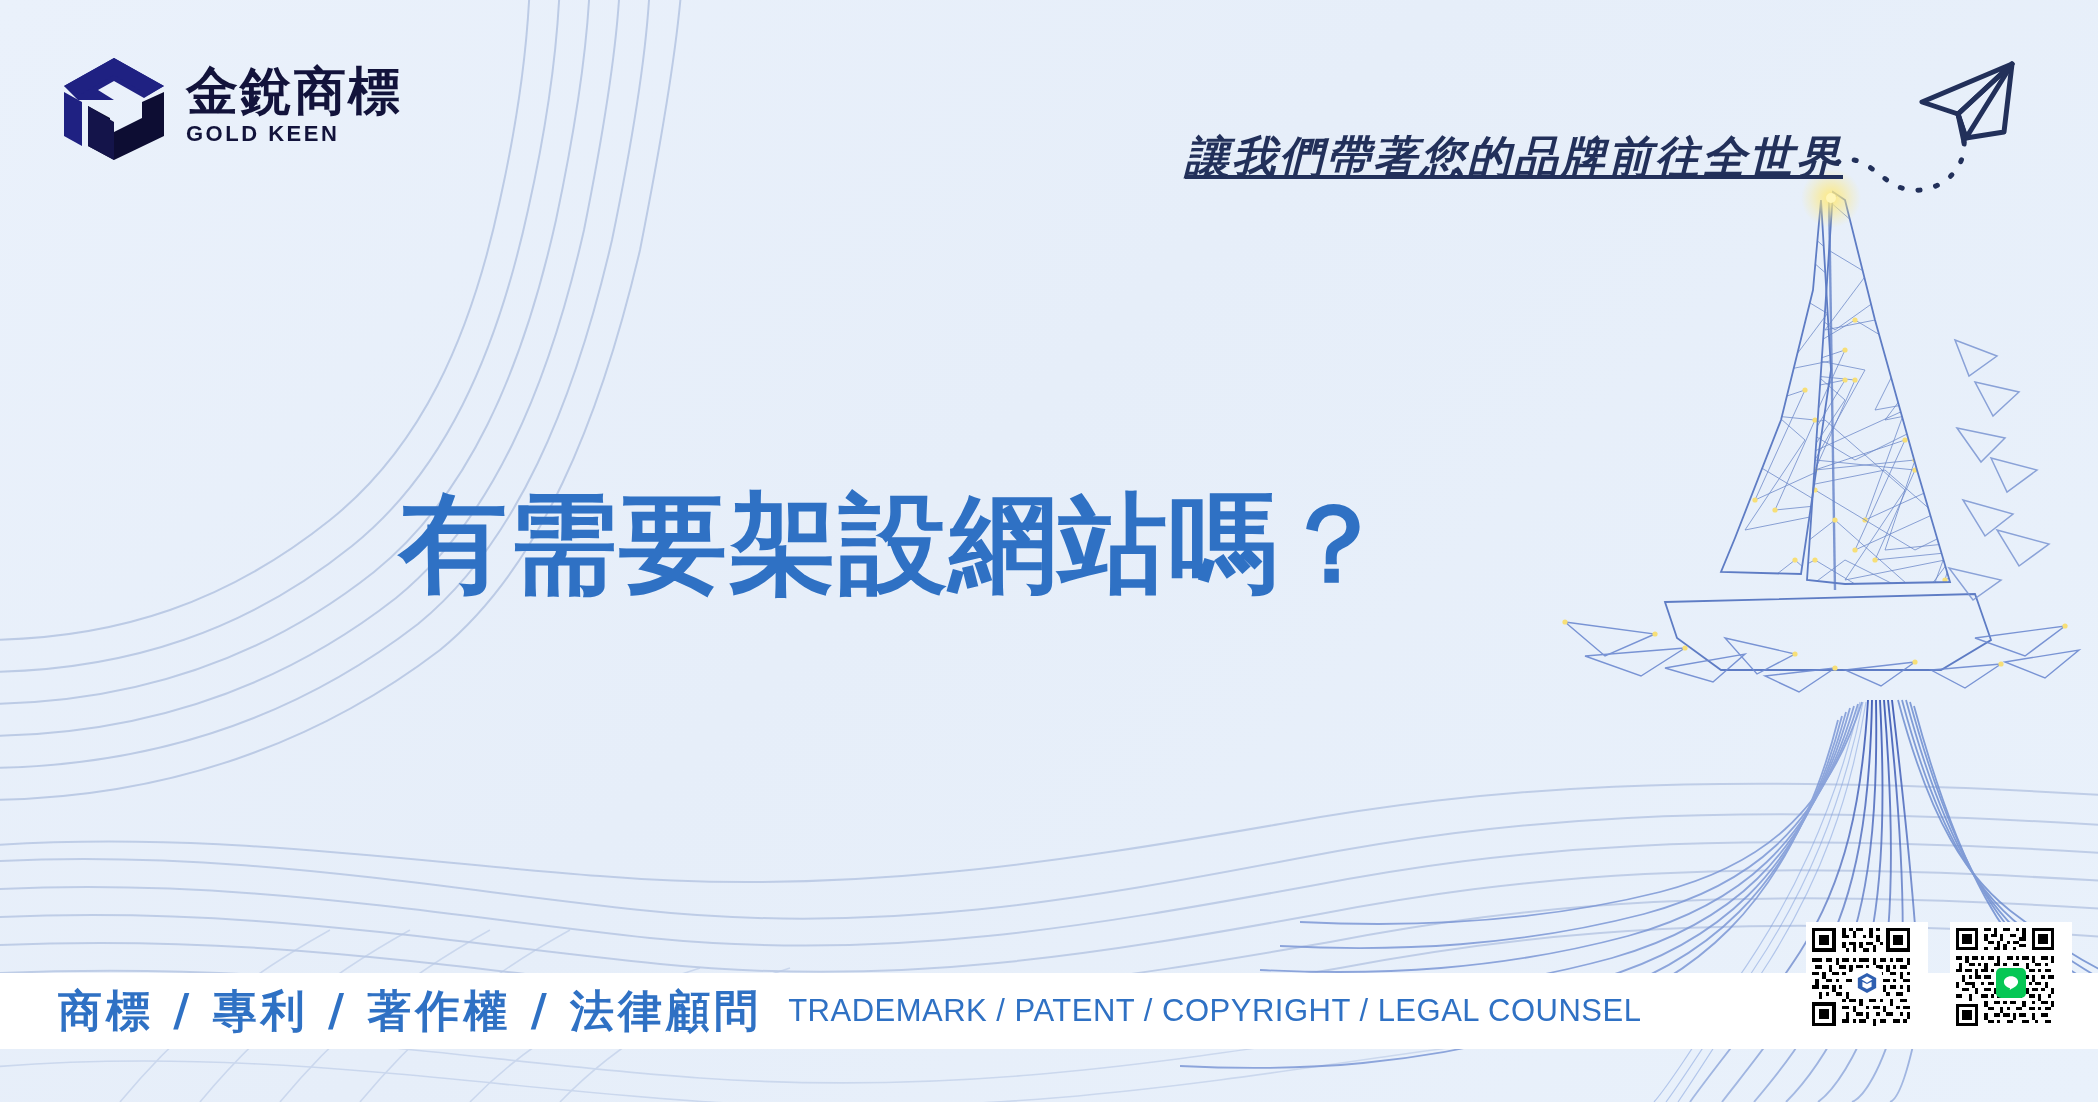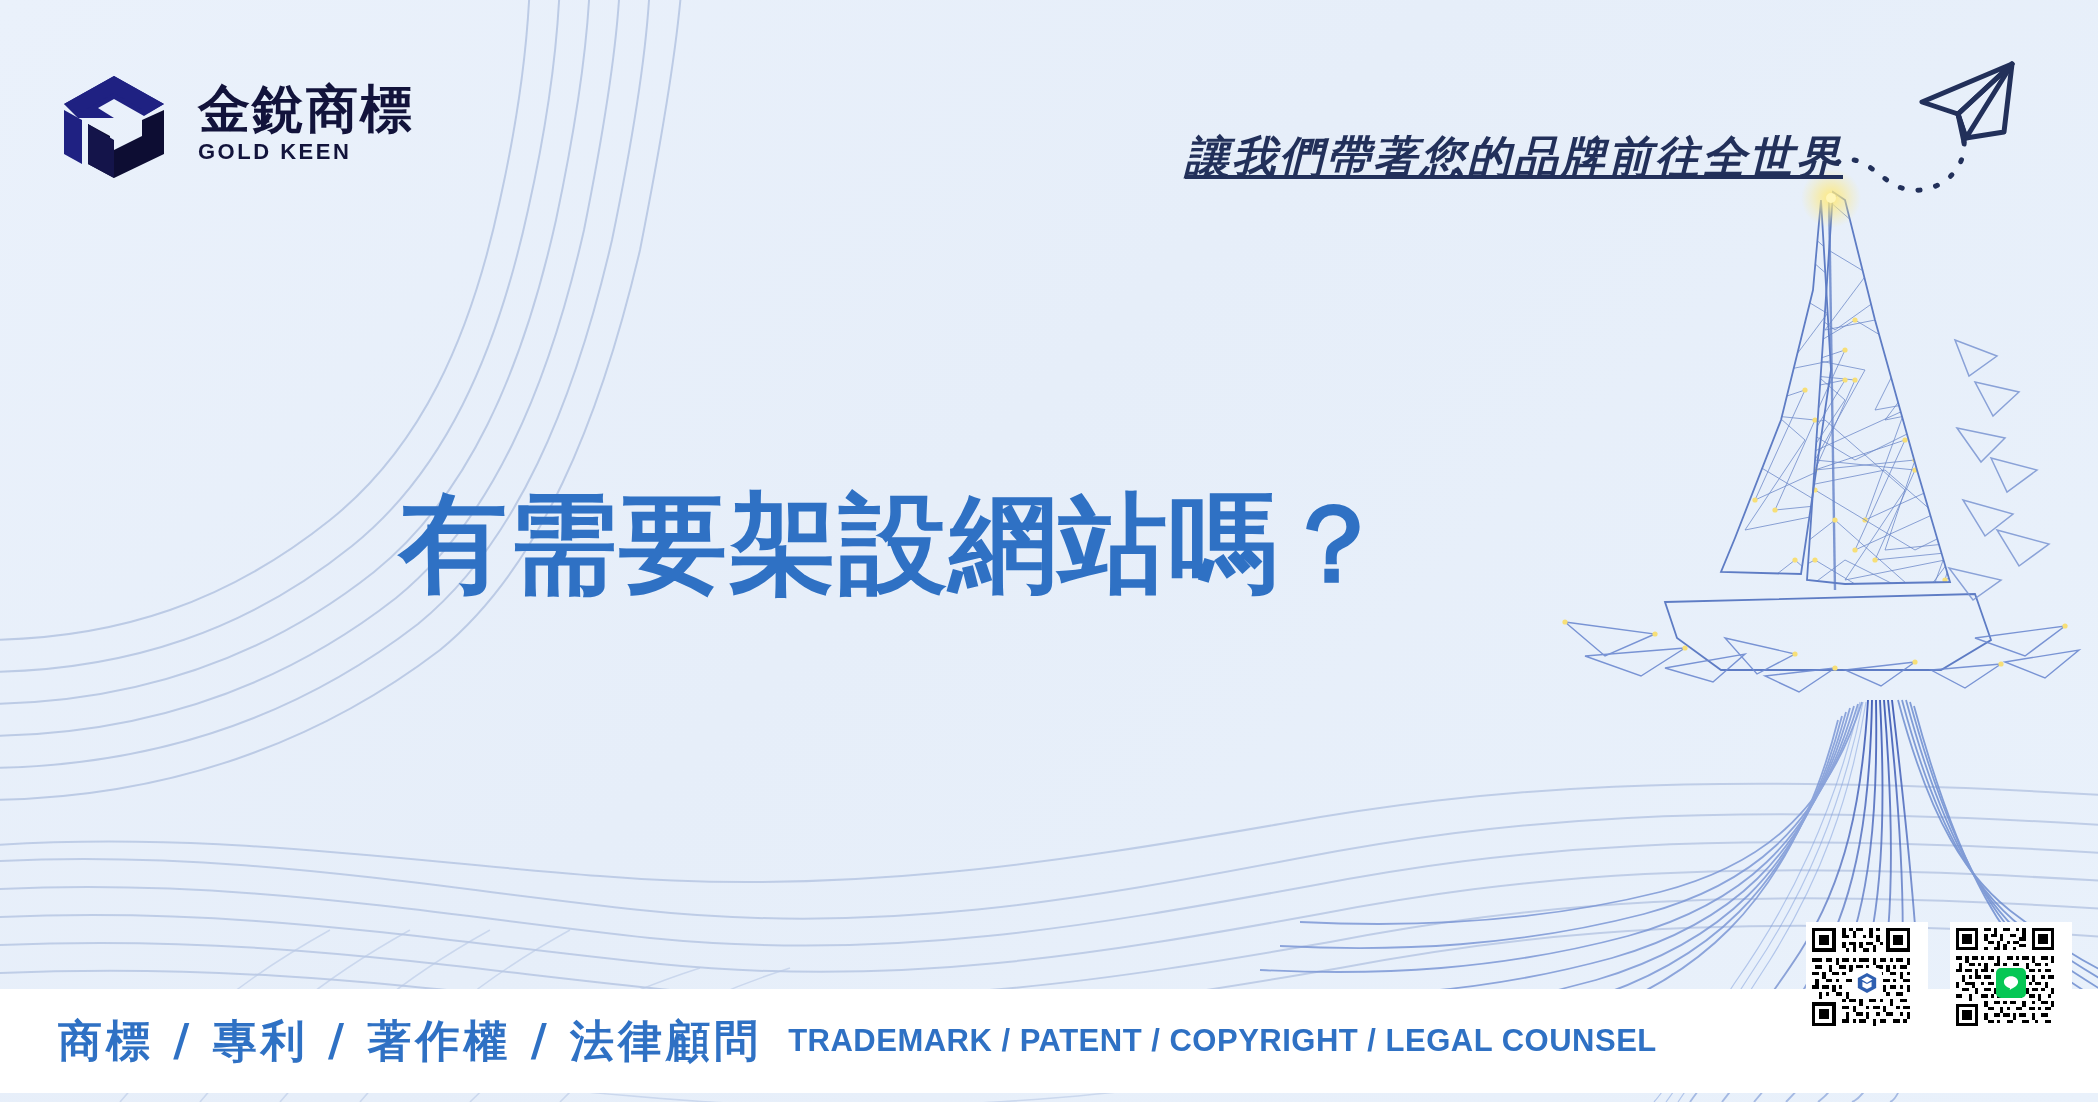--- a/index.html
+++ b/index.html
@@ -11,22 +11,22 @@
   #banner{
     position:relative;width:2098px;height:1102px;
     background:linear-gradient(135deg,#eaf1fb 0%,#e6eef9 45%,#e9f1fb 100%);
     overflow:hidden;
   }
   .layer{position:absolute;inset:0;}
   svg{display:block;}
 
   
   #logo-block{
-    position:absolute;left:58px;top:68px;
-    display:flex;align-items:center;gap:28px;
+    position:absolute;left:58px;top:50px;
+    display:flex;align-items:center;gap:16px;
   }
   #logo-text{display:flex;flex-direction:column;justify-content:center;line-height:1;}
   #logo-cn{
     font-size:52px;font-weight:700;color:#12133b;
     letter-spacing:2px;margin-bottom:6px;
     font-family:"DejaVu Sans","Liberation Sans",sans-serif;
   }
   #logo-en{
     font-size:22px;font-weight:700;color:#12133b;letter-spacing:2.5px;
   }
@@ -50,33 +50,33 @@
     font-weight:700;
     font-size:108px;
     line-height:1.28;
     letter-spacing:2px;
     font-family:"DejaVu Sans","Liberation Sans",sans-serif;
   }
   #headline div{white-space:nowrap;}
 
   
   #footer-bar{
-    position:absolute;left:0;right:0;top:973px;height:104px;
+    position:absolute;left:0;right:0;top:973px;height:76px;
     background:#ffffff;
-    display:flex;align-items:center;margin-top:16px;
+    display:flex;align-items:center;
   }
   #footer-cn{
     margin-left:58px;
     font-size:44px;font-weight:700;color:#2f71c4;letter-spacing:4px;
     font-family:"DejaVu Sans","Liberation Sans",sans-serif;
     white-space:nowrap;
   }
   #footer-en{
     margin-left:26px;
-    font-size:31px;font-weight:700;color:#2f71c4;letter-spacing:0.5px;
+    font-size:31px;font-weight:400;color:#2f71c4;letter-spacing:0.5px;
     white-space:nowrap;
   }
 
   
   #qr-group{
     position:absolute;right:26px;top:922px;
     display:flex;gap:22px;z-index:6;
   }
   .qr{
     width:110px;height:110px;background:#fff;padding:6px;

